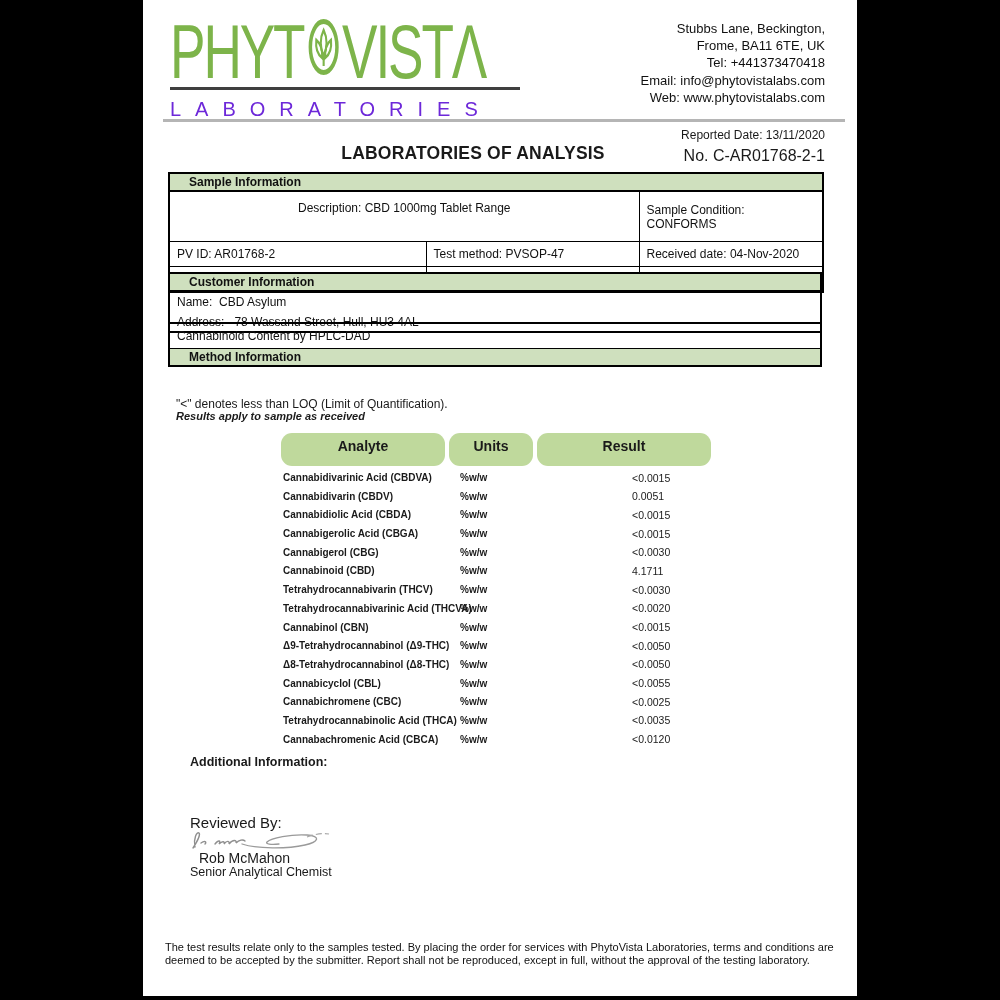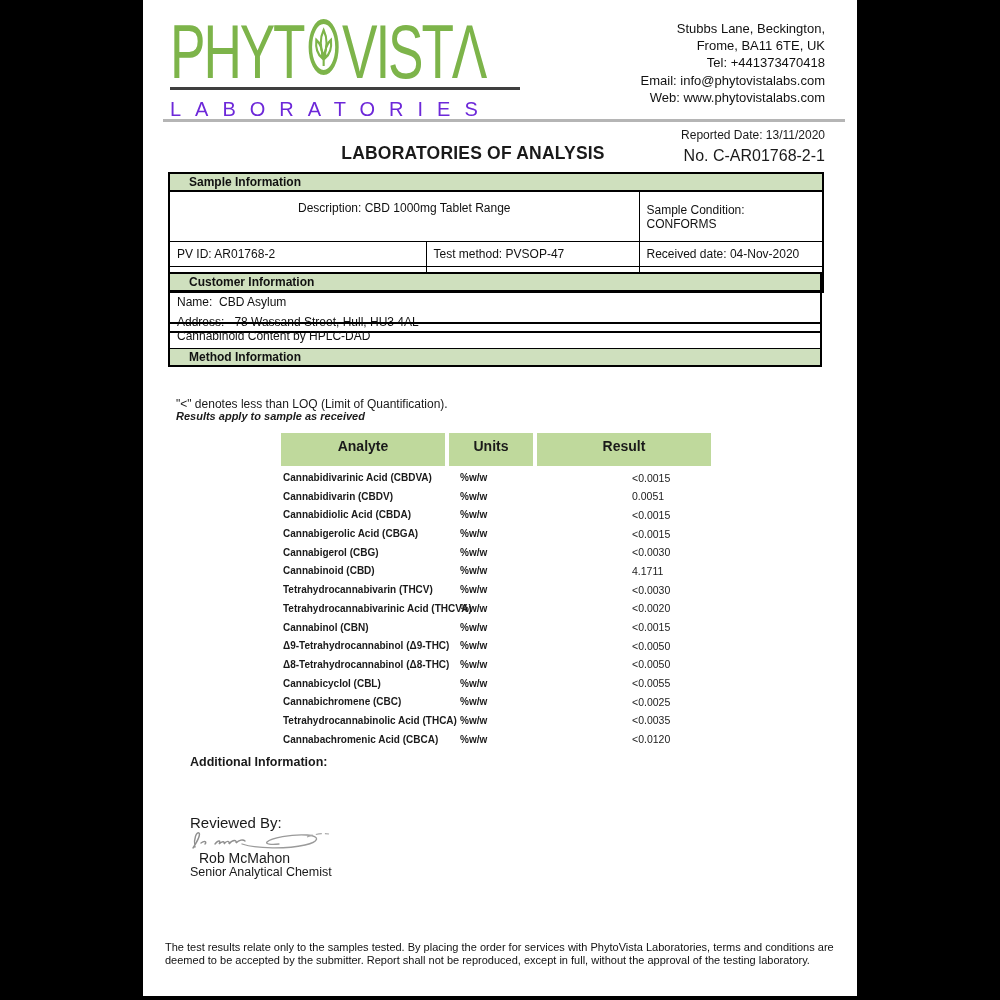--- a/index.html
+++ b/index.html
@@ -50,21 +50,21 @@
   .lbl-gap{display:inline-block;min-width:34px;}
   .lbl-gap2{display:inline-block;min-width:22px;}
   
   .note1{position:absolute;left:33px;top:378px;font-size:11px;font-weight:700;font-style:italic;margin-top:32px;}
   .note2{position:absolute;left:33px;top:397px;font-size:12px;}
   
   .results{position:absolute;left:138px;top:433px;width:430px;}
   .r-head{display:flex;}
   .r-hcell{
     background:#bfd99c;height:33px;font-size:14px;font-weight:700;text-align:center;
-    padding-top:5px;box-sizing:border-box;
+    padding-top:5px;box-sizing:border-box;border-radius:11px;
   }
   .r-h1{width:164px;margin-right:4px;}
   .r-h2{width:84px;margin-right:4px;}
   .r-h3{width:174px;}
   .r-body{margin-top:3px;}
   .r-row{position:relative;height:18.7px;}
   .c-analyte{
     position:absolute;left:2px;top:3px;font-size:10px;font-weight:700;white-space:nowrap;
   }
   .c-units{position:absolute;left:179px;top:3px;font-size:10px;font-weight:700;}

